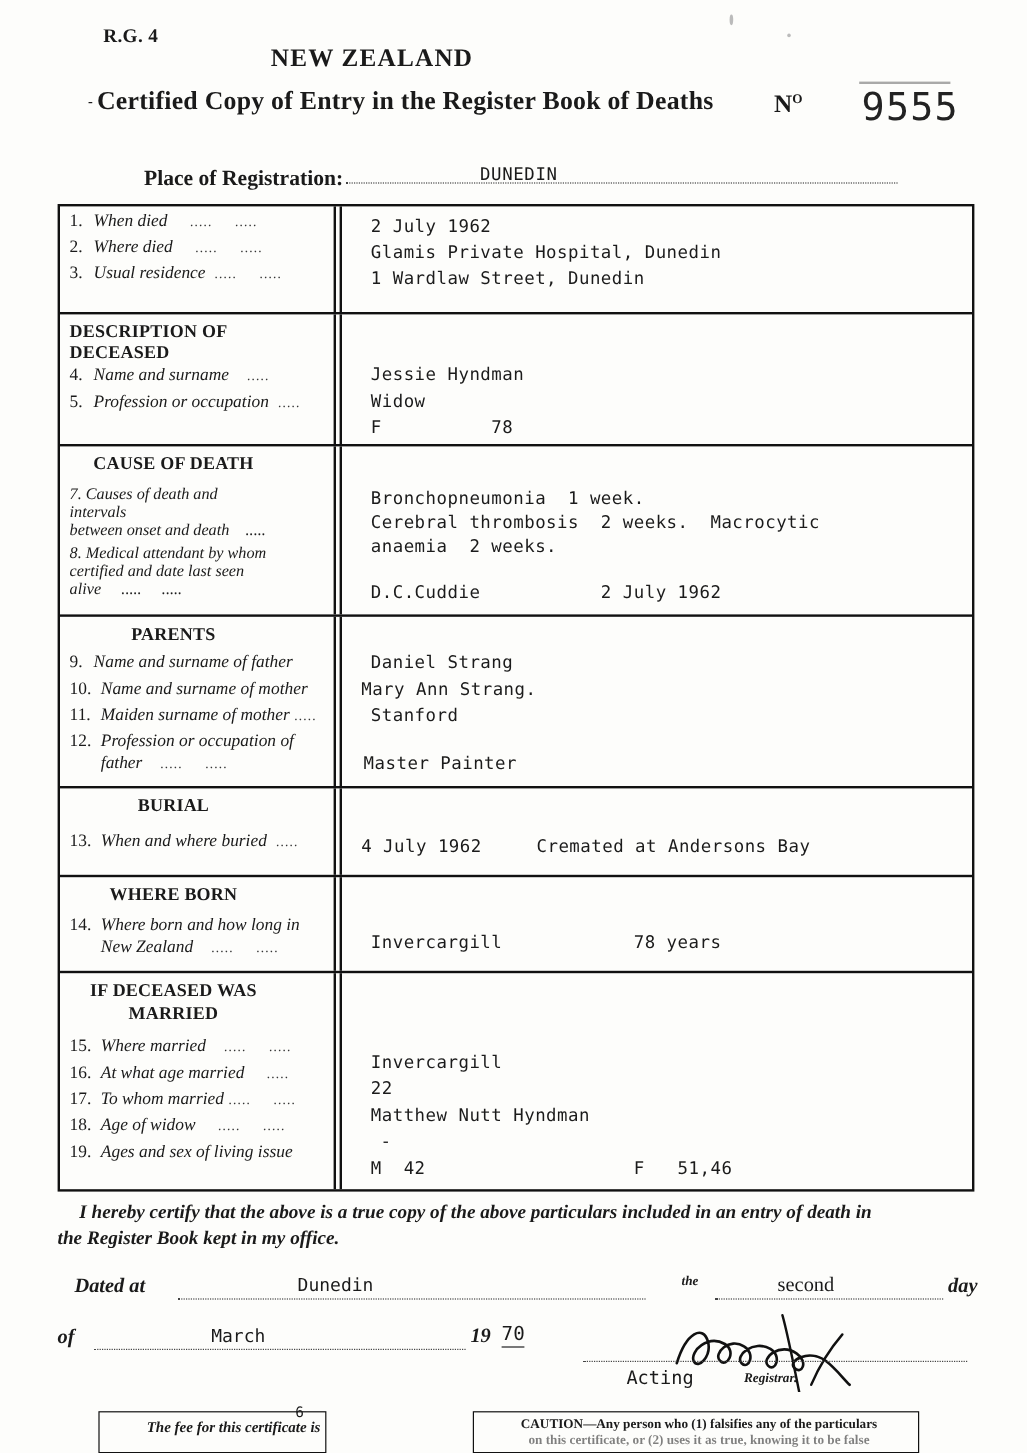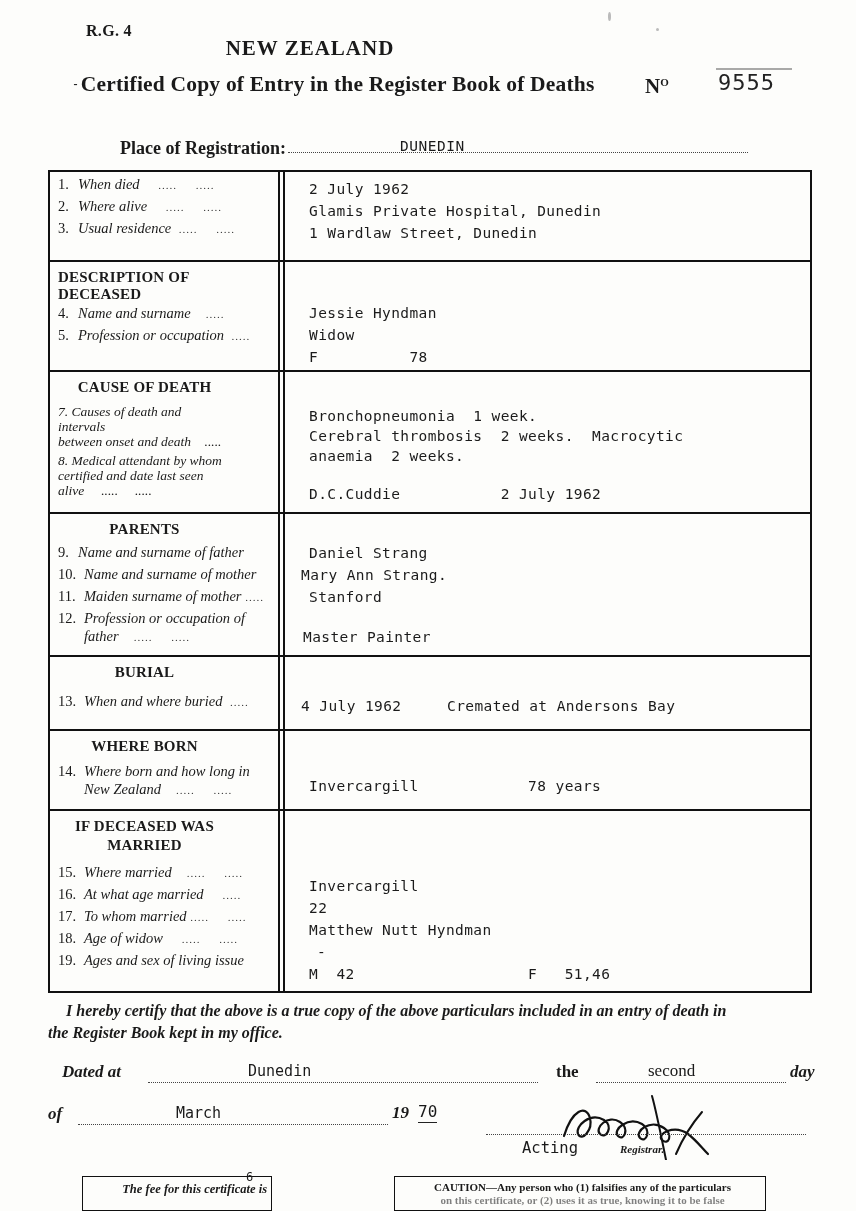--- a/index.html
+++ b/index.html
@@ -62,21 +62,21 @@
     font-weight: bold;
   }
   .no-label sup {
     font-size: 11px;
     vertical-align: 7px;
   }
   .cert-number {
     position: absolute;
     left: 718px; top: 70px;
     font-family: "DejaVu Sans Mono", monospace;
-    font-size: 22px;
+    font-size: 32px;
     letter-spacing: 1px;
     color: #222;
   }
   .cert-number-strike {
     position: absolute;
     left: 716px; top: 68px;
     width: 76px;
     height: 2px;
     background: #555;
     opacity: .5;
@@ -219,22 +219,23 @@
     border-bottom: 1px dotted #444;
   }
   .dated-value {
     position: absolute;
     left: 248px; top: 1062px;
     font-family: "DejaVu Sans Mono", monospace;
     font-size: 15px;
   }
   .the-label {
     position: absolute;
-    left: 556px; top: 1062px;
-    font-size: 17px;
+    left: 568px; top: 1062px;
+    font-size: 11px;
+    font-style: italic;
     font-weight: bold;
   }
   .the-dots {
     position: absolute;
     left: 596px; top: 1082px;
     width: 190px;
     border-bottom: 1px dotted #444;
   }
   .the-value {
     position: absolute;
@@ -368,21 +369,21 @@
 
   <div class="por-label">Place of Registration:</div>
   <div class="por-dots"></div>
   <div class="por-value">DUNEDIN</div>
 
   <div class="tbl">
 
     <div class="band" style="height:88px;">
       <div class="left">
         <div class="rowline"><span class="num">1.</span><span>When  died</span><span class="dots-sm">&nbsp;&nbsp;&nbsp;&nbsp;&nbsp;.....&nbsp;&nbsp;&nbsp;&nbsp;&nbsp;.....</span></div>
-        <div class="rowline"><span class="num">2.</span><span>Where  alive</span><span class="dots-sm">&nbsp;&nbsp;&nbsp;&nbsp;&nbsp;.....&nbsp;&nbsp;&nbsp;&nbsp;&nbsp;.....</span></div>
+        <div class="rowline"><span class="num">2.</span><span>Where  died</span><span class="dots-sm">&nbsp;&nbsp;&nbsp;&nbsp;&nbsp;.....&nbsp;&nbsp;&nbsp;&nbsp;&nbsp;.....</span></div>
         <div class="rowline"><span class="num">3.</span><span>Usual  residence</span><span class="dots-sm">&nbsp;&nbsp;.....&nbsp;&nbsp;&nbsp;&nbsp;&nbsp;.....</span></div>
       </div>
       <div class="divider-a"></div>
       <div class="divider-b"></div>
       <div class="right">
         <div class="typed">2 July 1962</div>
         <div class="typed">Glamis Private Hospital, Dunedin</div>
         <div class="typed">1 Wardlaw Street, Dunedin</div>
       </div>
     </div>

